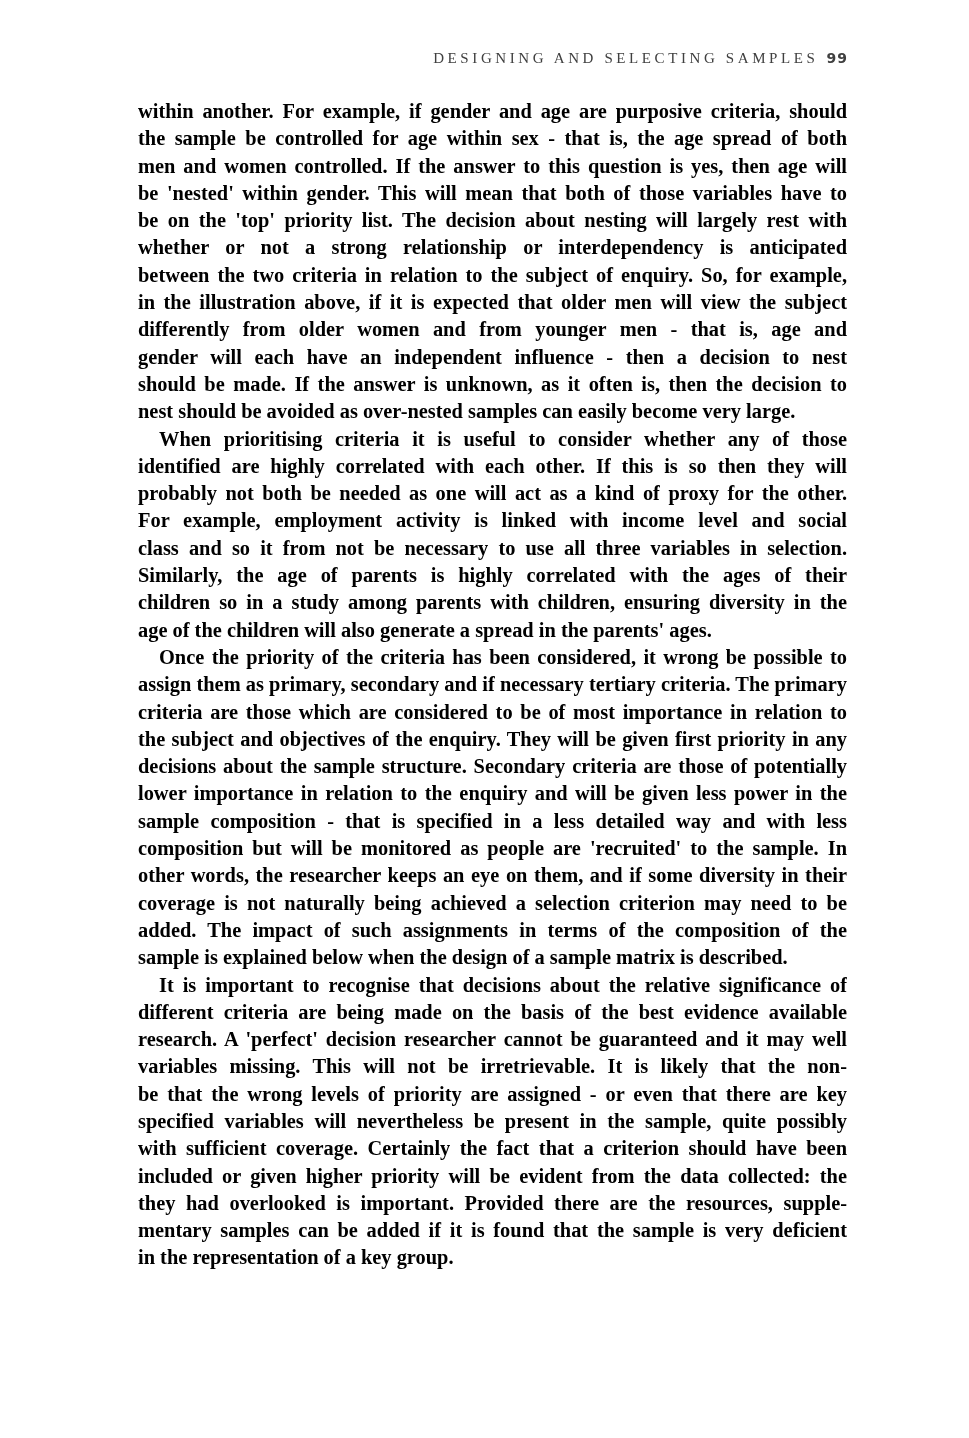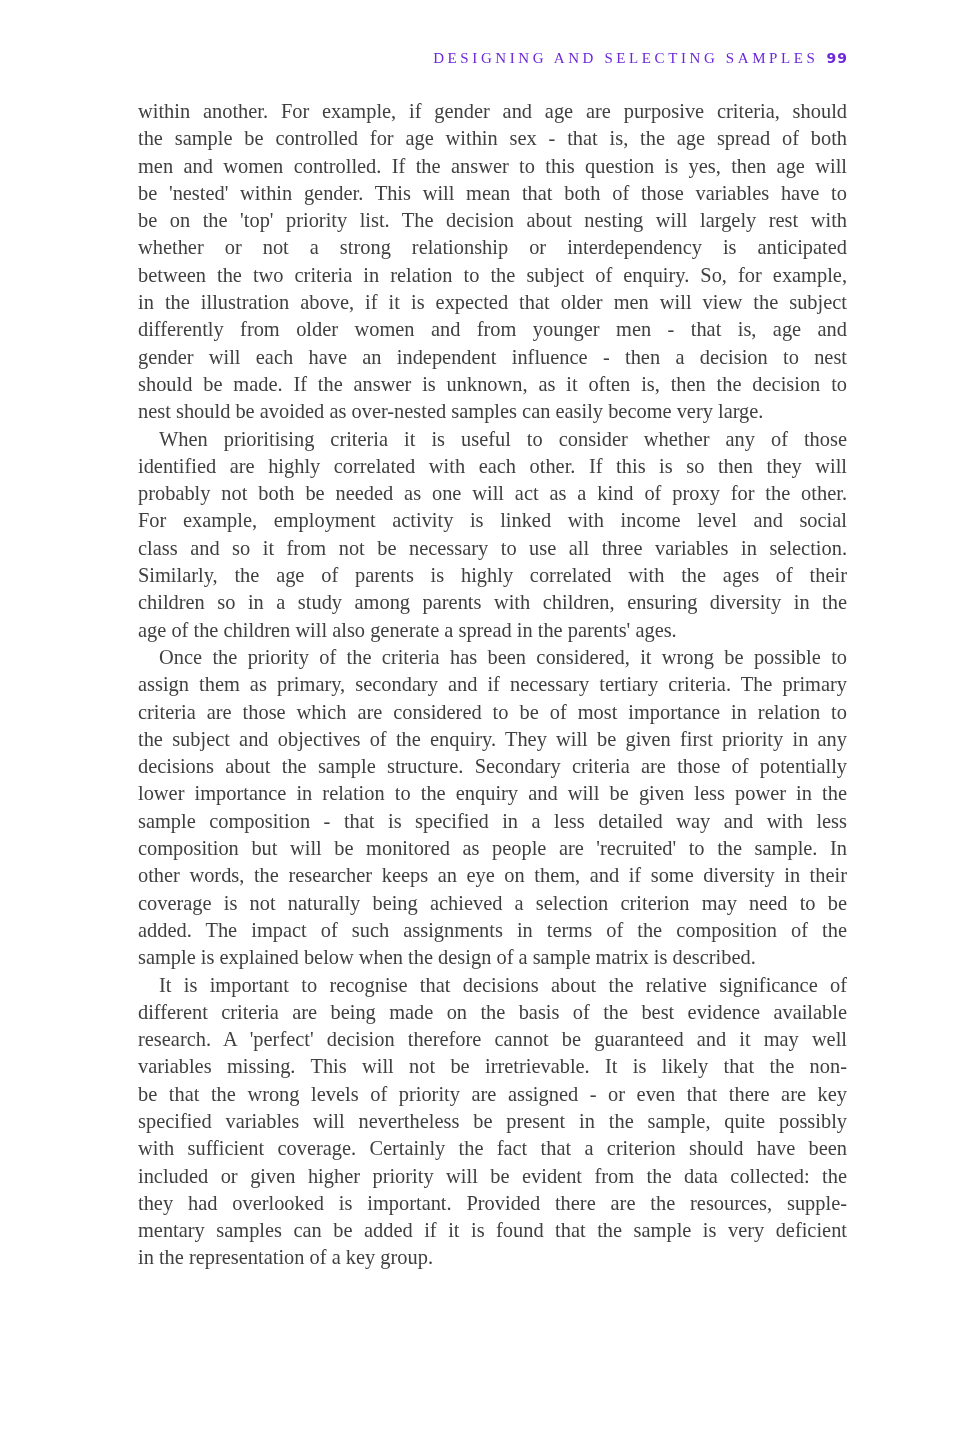--- a/index.html
+++ b/index.html
@@ -14,40 +14,41 @@
       overflow: hidden;
       color: #1a1a1a;
     }
     .running-head {
       position: absolute;
       top: 50px;
       right: 121px;
       font-family: "Liberation Serif", "DejaVu Serif", serif;
       font-size: 15px;
       letter-spacing: 3.6px;
-      color: #6d28d9;
+      color: #404040;
       white-space: nowrap;
       display: flex;
       align-items: baseline;
     }
     .running-head .page-no {
       font-family: "DejaVu Sans", "Liberation Sans", sans-serif;
       font-weight: bold;
       font-size: 14px;
       letter-spacing: 1px;
       margin-left: 8px;
     }
     .body-text {
       position: absolute;
       top: 98px;
       left: 138px;
       width: 709px;
       font-family: "Liberation Serif", "DejaVu Serif", serif;
       font-size: 20.4px;
-      color: #404040;
+      color: #000000;
+      font-weight: bold;
     }
     .paragraph {
       margin: 0;
     }
     .line {
       display: block;
       height: 27.3px;
       line-height: 27.3px;
       white-space: nowrap;
       text-align: justify;
@@ -106,21 +107,21 @@
         <span class="line">sample composition - that is specified in a less detailed way and with less</span>
         <span class="line">composition but will be monitored as people are 'recruited' to the sample. In</span>
         <span class="line">other words, the researcher keeps an eye on them, and if some diversity in their</span>
         <span class="line">coverage is not naturally being achieved a selection criterion may need to be</span>
         <span class="line">added. The impact of such assignments in terms of the composition of the</span>
         <span class="line last">sample is explained below when the design of a sample matrix is described.</span>
       </p>
       <p class="paragraph">
         <span class="line indent">It is important to recognise that decisions about the relative significance of</span>
         <span class="line">different criteria are being made on the basis of the best evidence available</span>
-        <span class="line">research. A 'perfect' decision therefore cannot be guaranteed and it may well</span>
+        <span class="line">research. A 'perfect' decision researcher cannot be guaranteed and it may well</span>
         <span class="line">variables missing. This will not be irretrievable. It is likely that the non-</span>
         <span class="line">be that the wrong levels of priority are assigned - or even that there are key</span>
         <span class="line">specified variables will nevertheless be present in the sample, quite possibly</span>
         <span class="line">with sufficient coverage. Certainly the fact that a criterion should have been</span>
         <span class="line">included or given higher priority will be evident from the data collected: the</span>
         <span class="line">they had overlooked is important. Provided there are the resources, supple-</span>
         <span class="line">mentary samples can be added if it is found that the sample is very deficient</span>
         <span class="line last">in the representation of a key group.</span>
       </p>
     </div>

